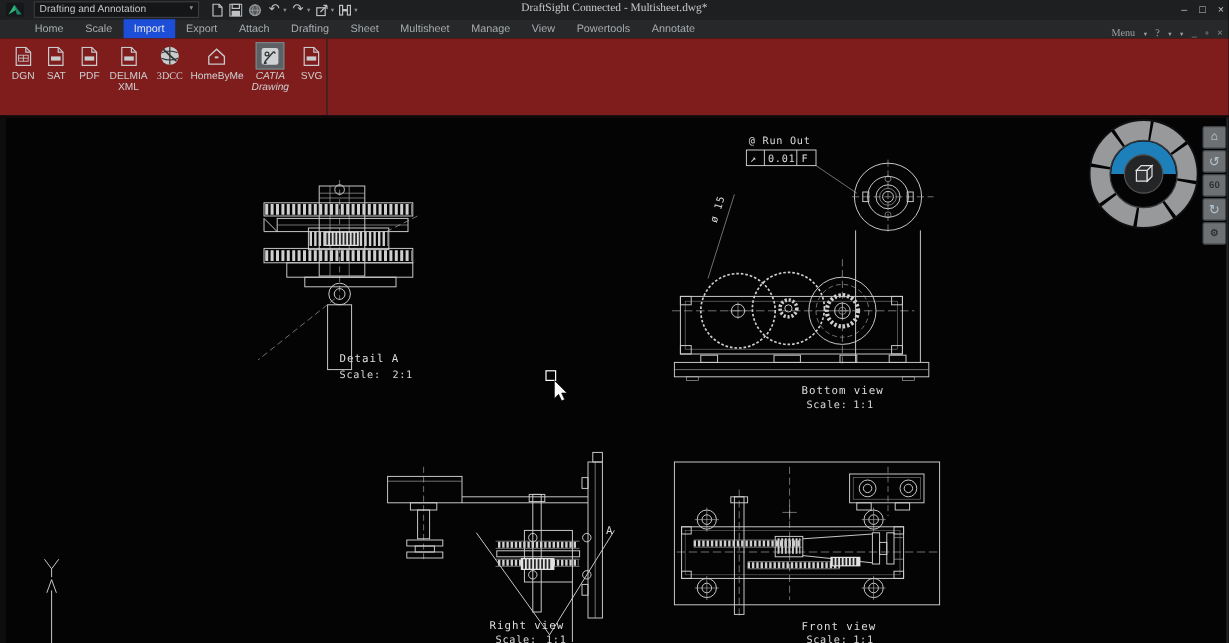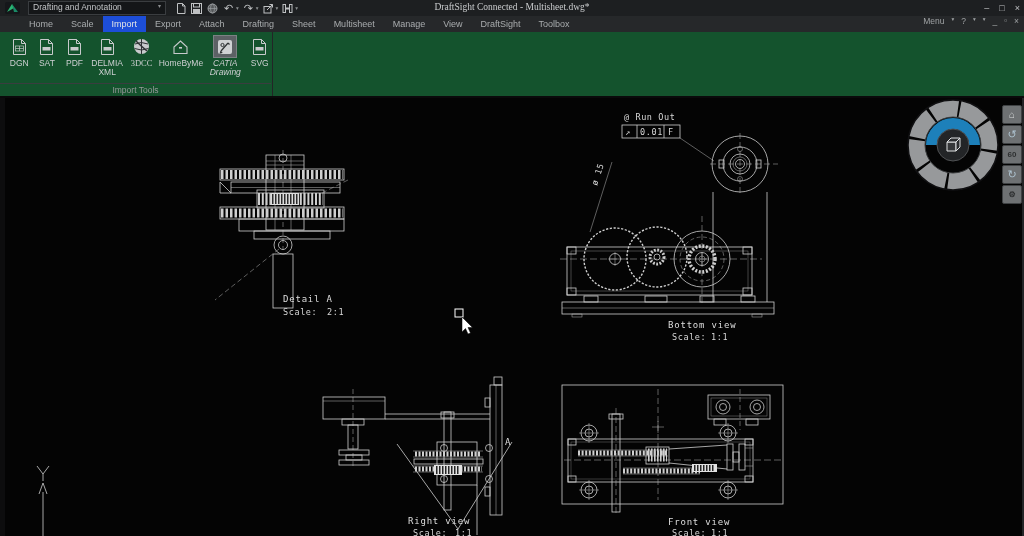--- a/index.html
+++ b/index.html
@@ -21,27 +21,27 @@
   .qcaret{font-size:5.5px;color:#8b8e90;margin-left:-2px;}
   .title{position:absolute;left:50%;transform:translateX(-50%);top:2px;color:#c9cbcd;font-size:9.5px;white-space:nowrap;font-family:Liberation Serif, serif;}
   .wincontrols{position:absolute;right:4px;top:0;display:flex;gap:10px;color:#bfc1c3;font-size:9px;height:16px;align-items:center;}
   .wincontrols span{cursor:default;}
 
   
   .tabrow{position:relative;height:16px;background:#26282a;display:flex;align-items:stretch;
           padding-left:20px;color:#a9acae;font-size:9px;}
   .tab{padding:0 9px;line-height:16px;white-space:nowrap;}
   .tab.active{background:#1d4ed8;color:#e2e4e6;}
-  .tabright{position:absolute;right:5px;top:0;height:16px;display:flex;align-items:flex-start;gap:7px;
-            color:#9fa2a4;font-size:8.5px;}
+  .tabright{position:absolute;right:5px;top:0;height:16px;display:flex;align-items:flex-end;gap:7px;
+            color:#9fa2a4;font-size:8.5px;font-family:Liberation Serif, serif;}
   .tabright .c{font-size:5.5px;}
   .tabright .sq{font-size:8px;}
 
   
-  .ribbon{position:relative;height:64px;background:#14532d;border-bottom:2px solid #0a0a0b;}
+  .ribbon{position:relative;height:64px;background:#7f1d1d;border-bottom:2px solid #0a0a0b;}
   .ribbon-group{position:relative;height:64px;width:272px;border-right:1px solid #232527;}
   .rbuttons{display:flex;align-items:flex-start;padding:3px 0 0 7px;gap:3px;}
   .rbtn{display:flex;flex-direction:column;align-items:center;color:#cdcfd1;font-size:8.5px;line-height:9px;text-align:center;}
   .rbtn .tile{width:22px;height:21px;display:flex;align-items:center;justify-content:center;border:1px solid transparent;}
   .rbtn .tile.active{background:#5d6165;border:1px solid #7d8184;}
   .rbtn .lbl{margin-top:1px;}
   .w26{width:27px;} .w30{width:31px;font-family:Liberation Serif, serif;} .w36{width:38px;justify-content:space-between;} .w40{width:42px;font-style:italic;} .w44{width:48px;}
   .group-label{position:absolute;left:0;right:1px;bottom:0;height:12px;border-top:1px solid #3a3d3f;
                text-align:center;color:#97999b;font-size:8.5px;line-height:12px;}
 
@@ -132,22 +132,22 @@
     <span class="tab">Home</span>
     <span class="tab">Scale</span>
     <span class="tab active">Import</span>
     <span class="tab">Export</span>
     <span class="tab">Attach</span>
     <span class="tab">Drafting</span>
     <span class="tab">Sheet</span>
     <span class="tab">Multisheet</span>
     <span class="tab">Manage</span>
     <span class="tab">View</span>
-    <span class="tab">DraftSight</span>
-    <span class="tab">Toolbox</span>
+    <span class="tab">Powertools</span>
+    <span class="tab">Annotate</span>
     <div class="tabright">
       <span>Menu</span>
       <span class="c">▾</span>
       <span>?</span>
       <span class="c">▾</span>
       <span class="c">▾</span>
       <span>_</span>
       <span class="sq">▫</span>
       <span>×</span>
     </div>
@@ -231,21 +231,20 @@
           <span class="tile">
             <svg width="15" height="16" viewBox="0 0 15 16">
                 <path d="M1.5,0.5 h8 l4,4 v11 h-12 z" fill="none" stroke="#c8cacc"></path>
                 <path d="M9.5,0.5 v4 h4" fill="none" stroke="#c8cacc"></path>
                 <rect x="3.5" y="8" width="8" height="3.5" fill="#c8cacc"></rect>
               </svg>
           </span>
           <span class="lbl">SVG</span>
         </div>
       </div>
-      <div class="group-label">Import Tools</div>
     </div>
   </div>
 
   <div class="canvas">
     <svg class="cad" width="1024" height="440" viewBox="0 0 1024 440">
       <defs>
         <pattern id="hatch" width="5" height="5" patternUnits="userSpaceOnUse" patternTransform="rotate(45)">
           <line x1="0" y1="0" x2="0" y2="5" stroke="#cfcfcf" stroke-width="0.9"></line>
         </pattern>
       </defs>

